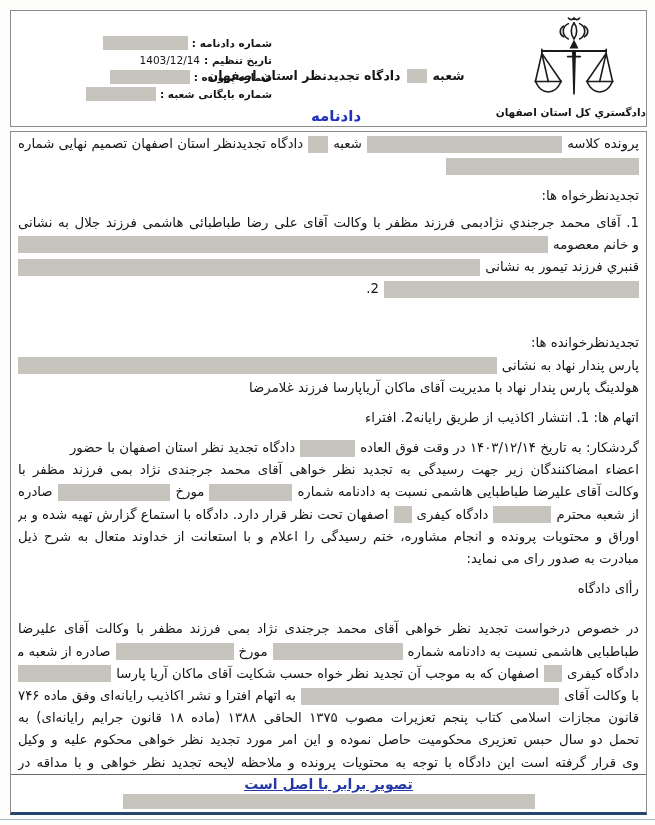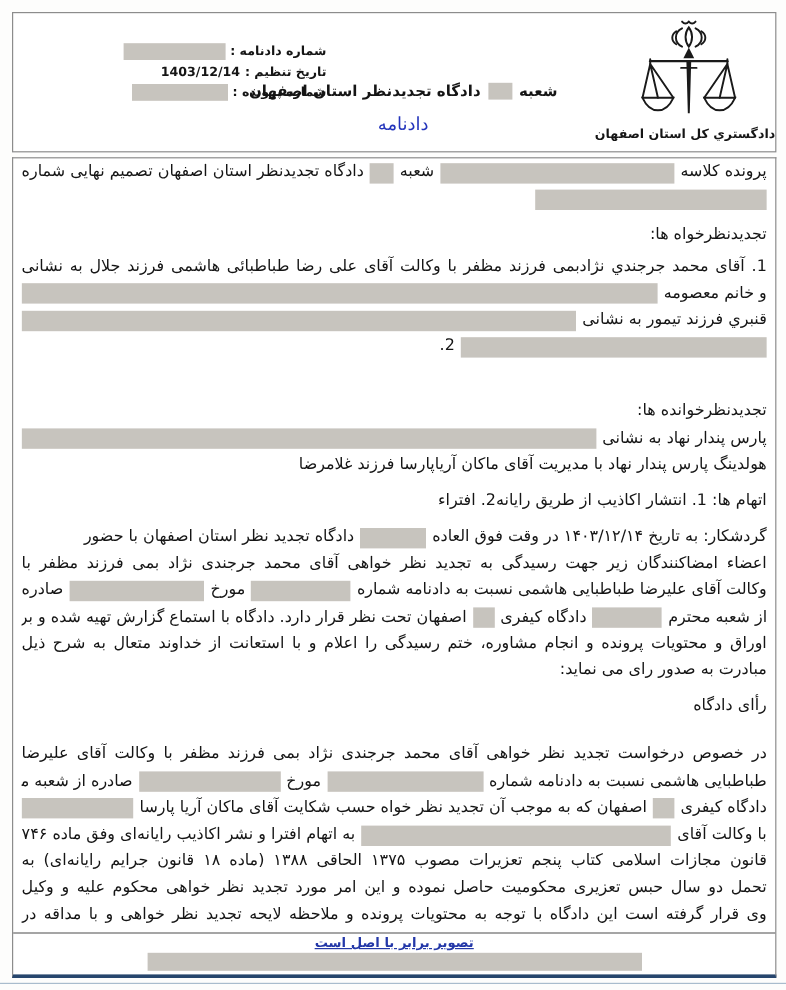--- a/index.html
+++ b/index.html
@@ -20,27 +20,27 @@
   .quote{
     position:absolute;left:170px;top:16px;width:310px;text-align:center;
     font-size:10px;font-weight:bold;
   }
   .branch-row{
     position:absolute;left:170px;top:57px;width:310px;
     display:flex;justify-content:center;align-items:center;column-gap:6px;
     font-size:12.5px;font-weight:bold;white-space:nowrap;
   }
   .doc-type{
-    position:absolute;left:170px;top:83px;width:310px;text-align:center;
-    font-size:15px;font-weight:normal;color:#2233bb;
+    position:absolute;left:170px;top:96px;width:310px;text-align:center;
+    font-size:15px;font-weight:bold;color:#2233bb;
   }
   .meta-block{position:absolute;left:26px;top:23px;width:235px;text-align:right;}
   .meta-row{display:flex;align-items:center;column-gap:4px;height:17px;justify-content:flex-start;}
   .meta-label{font-size:10.5px;font-weight:bold;white-space:nowrap;}
-  .meta-value{font-size:10.5px;font-weight:bold;direction:ltr;unicode-bidi:embed;margin-left:18px;}
+  .meta-value{font-size:10.5px;font-weight:normal;direction:ltr;unicode-bidi:embed;margin-left:18px;}
   
   .redact{
     background:#c7c4be;height:17px;flex:0 0 auto;display:inline-block;
     align-self:center;
   }
   .redact.rf{flex:1 1 40px;}
   .redact.small{height:14px;}
   
   .body-box{
     position:absolute;right:8px;top:131px;width:637px;height:684px;
@@ -55,21 +55,21 @@
   }
   .line.fill{display:block;text-align:justify;text-align-last:justify;}
   .line.center{display:block;text-align:right;}
   .line.g4{margin-top:4px;}  .line.g8{margin-top:8px;}
   .line.g10{margin-top:8px;} .line.g20{margin-top:32px;}
   .line.g38{margin-top:18px;}
   
   .footer{position:absolute;left:0;right:0;bottom:0;}
   .footer-sep{border-top:1px solid #6a6a6a;}
   .copy-stamp{
-    text-align:center;font-size:11px;font-weight:bold;color:#2438a8;
+    text-align:center;font-size:14px;font-weight:bold;color:#2438a8;
     text-decoration:underline;margin-top:1px;
   }
   .footer-bar{width:412px;height:15px;background:#c7c4be;margin:2px auto 3px auto;}
   .scan-edge{position:absolute;left:0;right:0;top:819px;height:1px;background:#a9bccd;}
 </style>
 </head>
 <body>
 
 <div class="header-box">
 
@@ -119,20 +119,24 @@
         <span class="meta-label">شماره دادنامه :</span>
         <span class="redact small" style="width: 85px;"></span>
       </div>
       <div class="meta-row">
         <span class="meta-label">تاریخ تنظیم :</span>
         <span class="meta-value">1403/12/14</span>
       </div>
       <div class="meta-row">
         <span class="meta-label">شماره پرونده :</span>
         <span class="redact small" style="width: 80px;"></span>
+      </div>
+      <div class="meta-row">
+        <span class="meta-label">شماره بایگانی شعبه :</span>
+        <span class="redact small" style="width: 70px;"></span>
       </div>
     </div>
 </div>
 
 <div class="body-box">
   <div class="body-content">
       <div class="line">
         <span>پرونده کلاسه</span>
         <span class="redact rf"></span>
         <span>شعبه</span>

